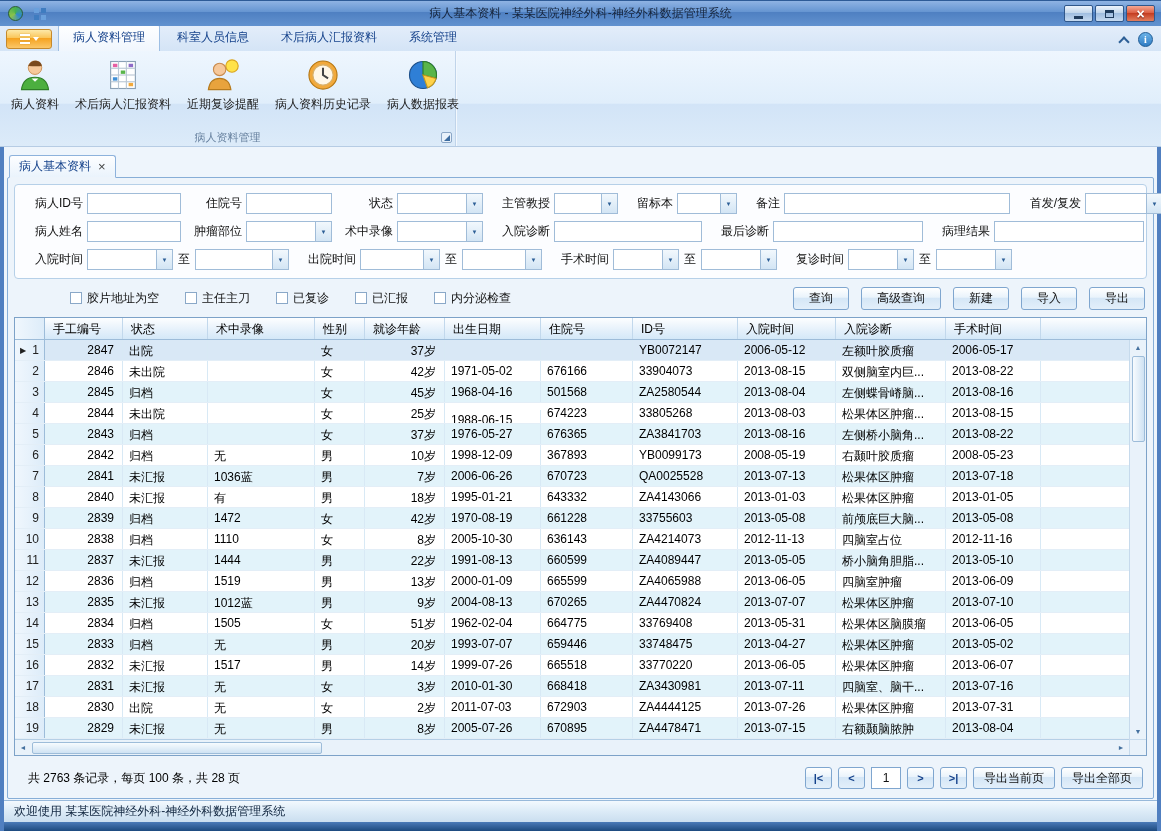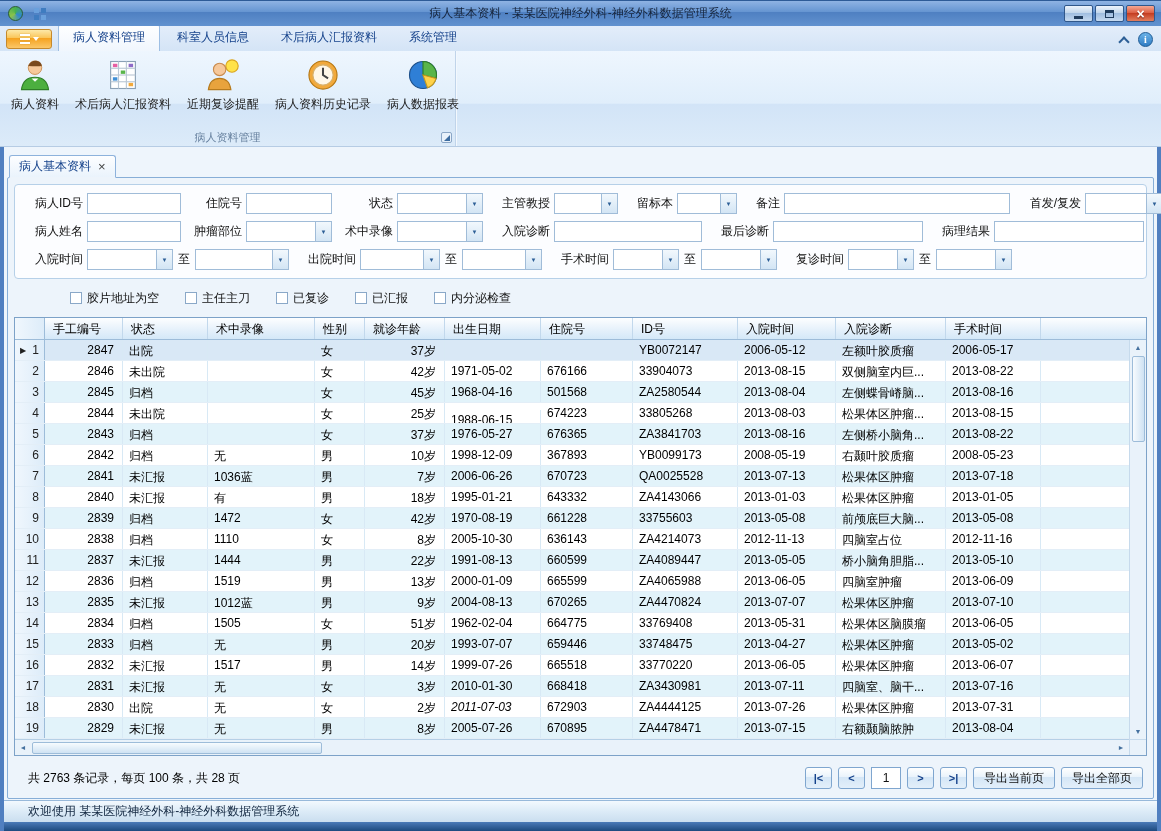--- a/index.html
+++ b/index.html
@@ -102,21 +102,21 @@
   .pager { height:30px; flex:0 0 30px; display:flex; align-items:center; padding:2px 4px 0 14px; }
   .pager .summary { color:#000; }
   .pager .right { margin-left:auto; display:flex; align-items:center; gap:6px; }
   .navbtn { width:27px; height:22px; padding:0; font-weight:bold; color:#15428b; font-size:11px; }
   .pagebox { width:30px; height:22px; background:#fff; border:1px solid #7fa6cf; display:flex; align-items:center; justify-content:center; }
   .expbtn { height:22px; padding:0 10px; }
 
   .flexspacer { flex:1; }
 
   
-  .statusbar { height:22px; flex:0 0 22px; display:flex; align-items:center; padding:0 24px; gap:18px;
+  .statusbar { height:22px; flex:0 0 22px; display:flex; align-items:center; padding:0 10px; gap:18px;
     background:linear-gradient(#f3f9fe,#dcebf7 50%,#cadeef); border-top:1px solid #98b9da; color:#10253f; }
   .statusbar .right { margin-left:auto; display:flex; gap:16px; align-items:center; }
   .registered { color:#1849b0; font-weight:bold; }
   .bottom-strip { height:9px; flex:0 0 9px; background:linear-gradient(#4a7ab8,#1d4a7e); }
 </style>
 </head>
 <body>
 
 <div class="window">
 
@@ -362,20 +362,27 @@
           <span class="cbbox"></span>
           <span>已复诊</span>
         </span>
         <span class="cb">
           <span class="cbbox"></span>
           <span>已汇报</span>
         </span>
         <span class="cb">
           <span class="cbbox"></span>
           <span>内分泌检查</span>
+        </span>
+        <span class="btns">
+          <span class="pbtn">查询</span>
+          <span class="pbtn">高级查询</span>
+          <span class="pbtn">新建</span>
+          <span class="pbtn">导入</span>
+          <span class="pbtn">导出</span>
         </span>
       </div>
 
       <div class="grid">
         <div class="ghead">
             <div class="hcell hind" style="width: 30px;"></div>
             <div class="hcell" style="width: 78px;">手工编号</div>
             <div class="hcell" style="width: 85px;">状态</div>
             <div class="hcell" style="width: 107px;">术中录像</div>
             <div class="hcell" style="width: 50px;">性别</div>
@@ -663,21 +670,21 @@
             </div>
             <div class="grow">
               <div class="gind" style="width: 30px;">
                 <span>18</span>
               </div>
               <div class="gcell r" style="width: 78px;">2830</div>
               <div class="gcell" style="width: 85px;">出院</div>
               <div class="gcell" style="width: 107px;">无</div>
               <div class="gcell" style="width: 50px;">女</div>
               <div class="gcell r" style="width: 80px;">2岁</div>
-              <div class="gcell" style="width: 96px; font-style: italic;">2011-07-03</div>
+              <div class="gcell" style="width: 96px;">2011-07-03</div>
               <div class="gcell" style="width: 92px;">672903</div>
               <div class="gcell" style="width: 105px;">ZA4444125</div>
               <div class="gcell" style="width: 98px;">2013-07-26</div>
               <div class="gcell" style="width: 110px;">松果体区肿瘤</div>
               <div class="gcell" style="width: 95px;">2013-07-31</div>
             </div>
             <div class="grow alt">
               <div class="gind" style="width: 30px;">
                 <span>19</span>
               </div>

